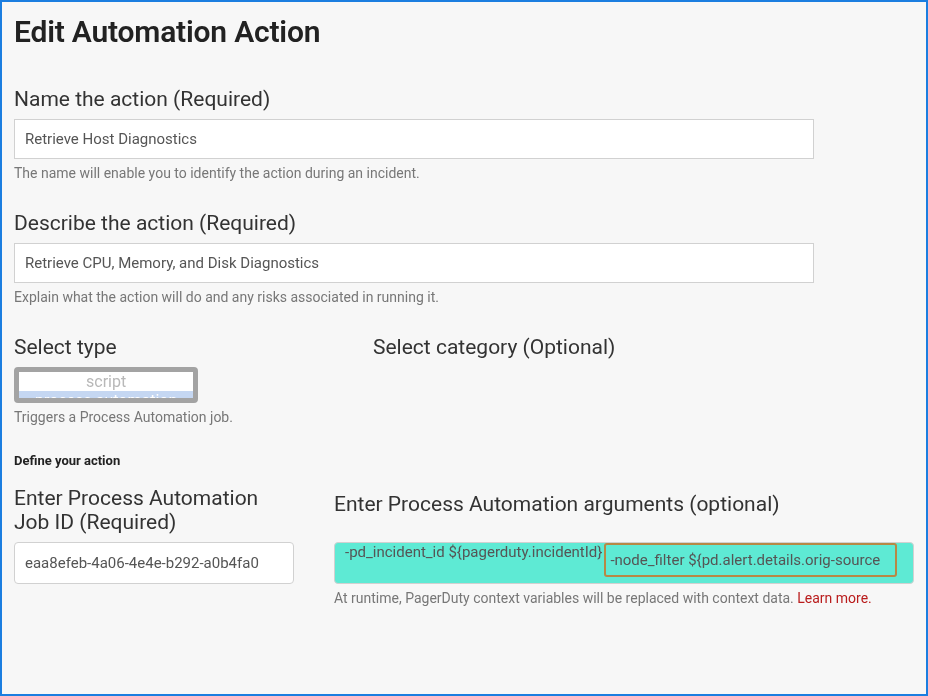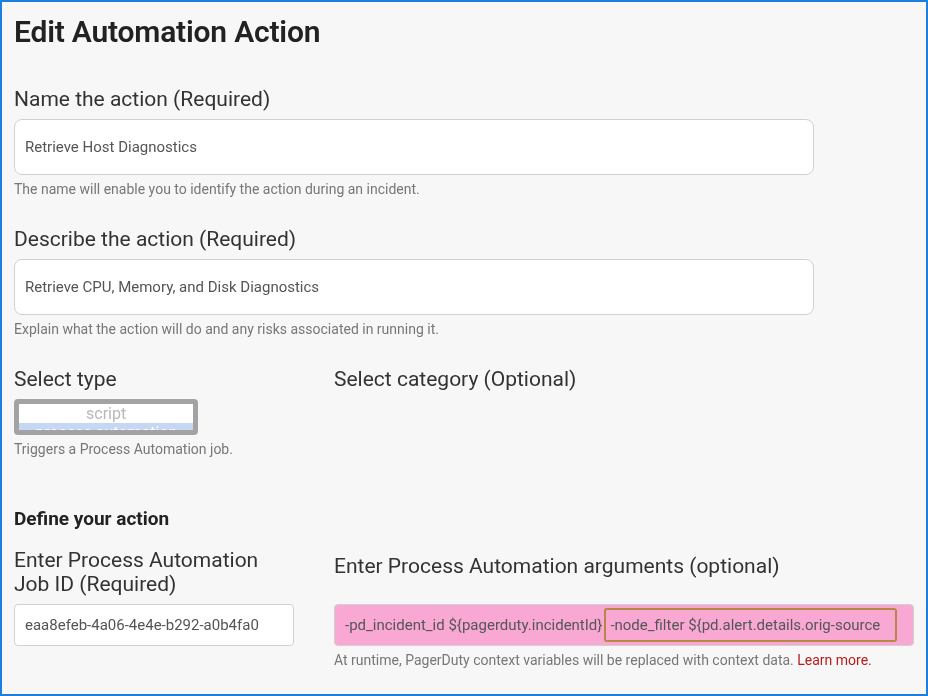--- a/index.html
+++ b/index.html
@@ -20,39 +20,39 @@
     letter-spacing: -0.2px;
   }
   .field-label {
     font-size: 21px;
     color: #333;
     margin-bottom: 8px;
   }
   .text-input {
     width: 800px;
     max-width: 100%;
-    height: 56px;
+    height: 40px;
     border: 1px solid #d1d1d1;
-    border-radius: 8px;
+    border-radius: 0;
     background: #fff;
     padding: 0 10px;
     font-size: 15px;
     color: #555;
     font-family: inherit;
   }
   .help-text {
     font-size: 14px;
     color: #777;
     margin-top: 6px;
   }
   .block { margin-bottom: 30px; }
   .row-2 {
     display: flex;
-    gap: 20px;
-    margin-bottom: 50px;
+    gap: 59px;
+    margin-bottom: 28px;
   }
   .col { display: flex; flex-direction: column; }
   .col-type { width: 300px; }
   .col-cat { flex: 1; }
   .toggle-group {
     display: flex;
     border: 5px solid #a3a3a3;
     border-radius: 4px;
     overflow: hidden;
     width: fit-content;
@@ -77,21 +77,21 @@
     height: 40px;
     border: 1px solid #bdbdbd;
     border-radius: 2px;
     background: #fff;
     font-size: 16px;
     padding: 0 8px;
     font-family: inherit;
     color: #222;
   }
   .section-heading {
-    font-size: 19px;
+    font-size: 13px;
     font-weight: 700;
     color: #222;
     margin-bottom: 18px;
   }
   .row-3 {
     display: flex;
     gap: 40px;
     align-items: flex-end;
   }
   .col-jobid { width: 280px; }
@@ -106,23 +106,23 @@
     font-size: 15px;
     color: #555;
     font-family: inherit;
     text-overflow: ellipsis;
   }
   .args-wrap {
     width: 100%;
     height: 42px;
     border: 1px solid #d1d1d1;
     border-radius: 4px;
-    background: #f9a8d4;
-    display: flex;
-    align-items: center;
+    background: #5eead4;
+    display: flex;
+    align-items: flex-start;
     padding: 0 16px 0 10px;
     overflow: hidden;
     white-space: nowrap;
     font-size: 15px;
     color: #555;
   }
   .args-part1 { flex-shrink: 0; }
   .args-part2 {
     border: 2px solid #b78845;
     border-radius: 3px;

